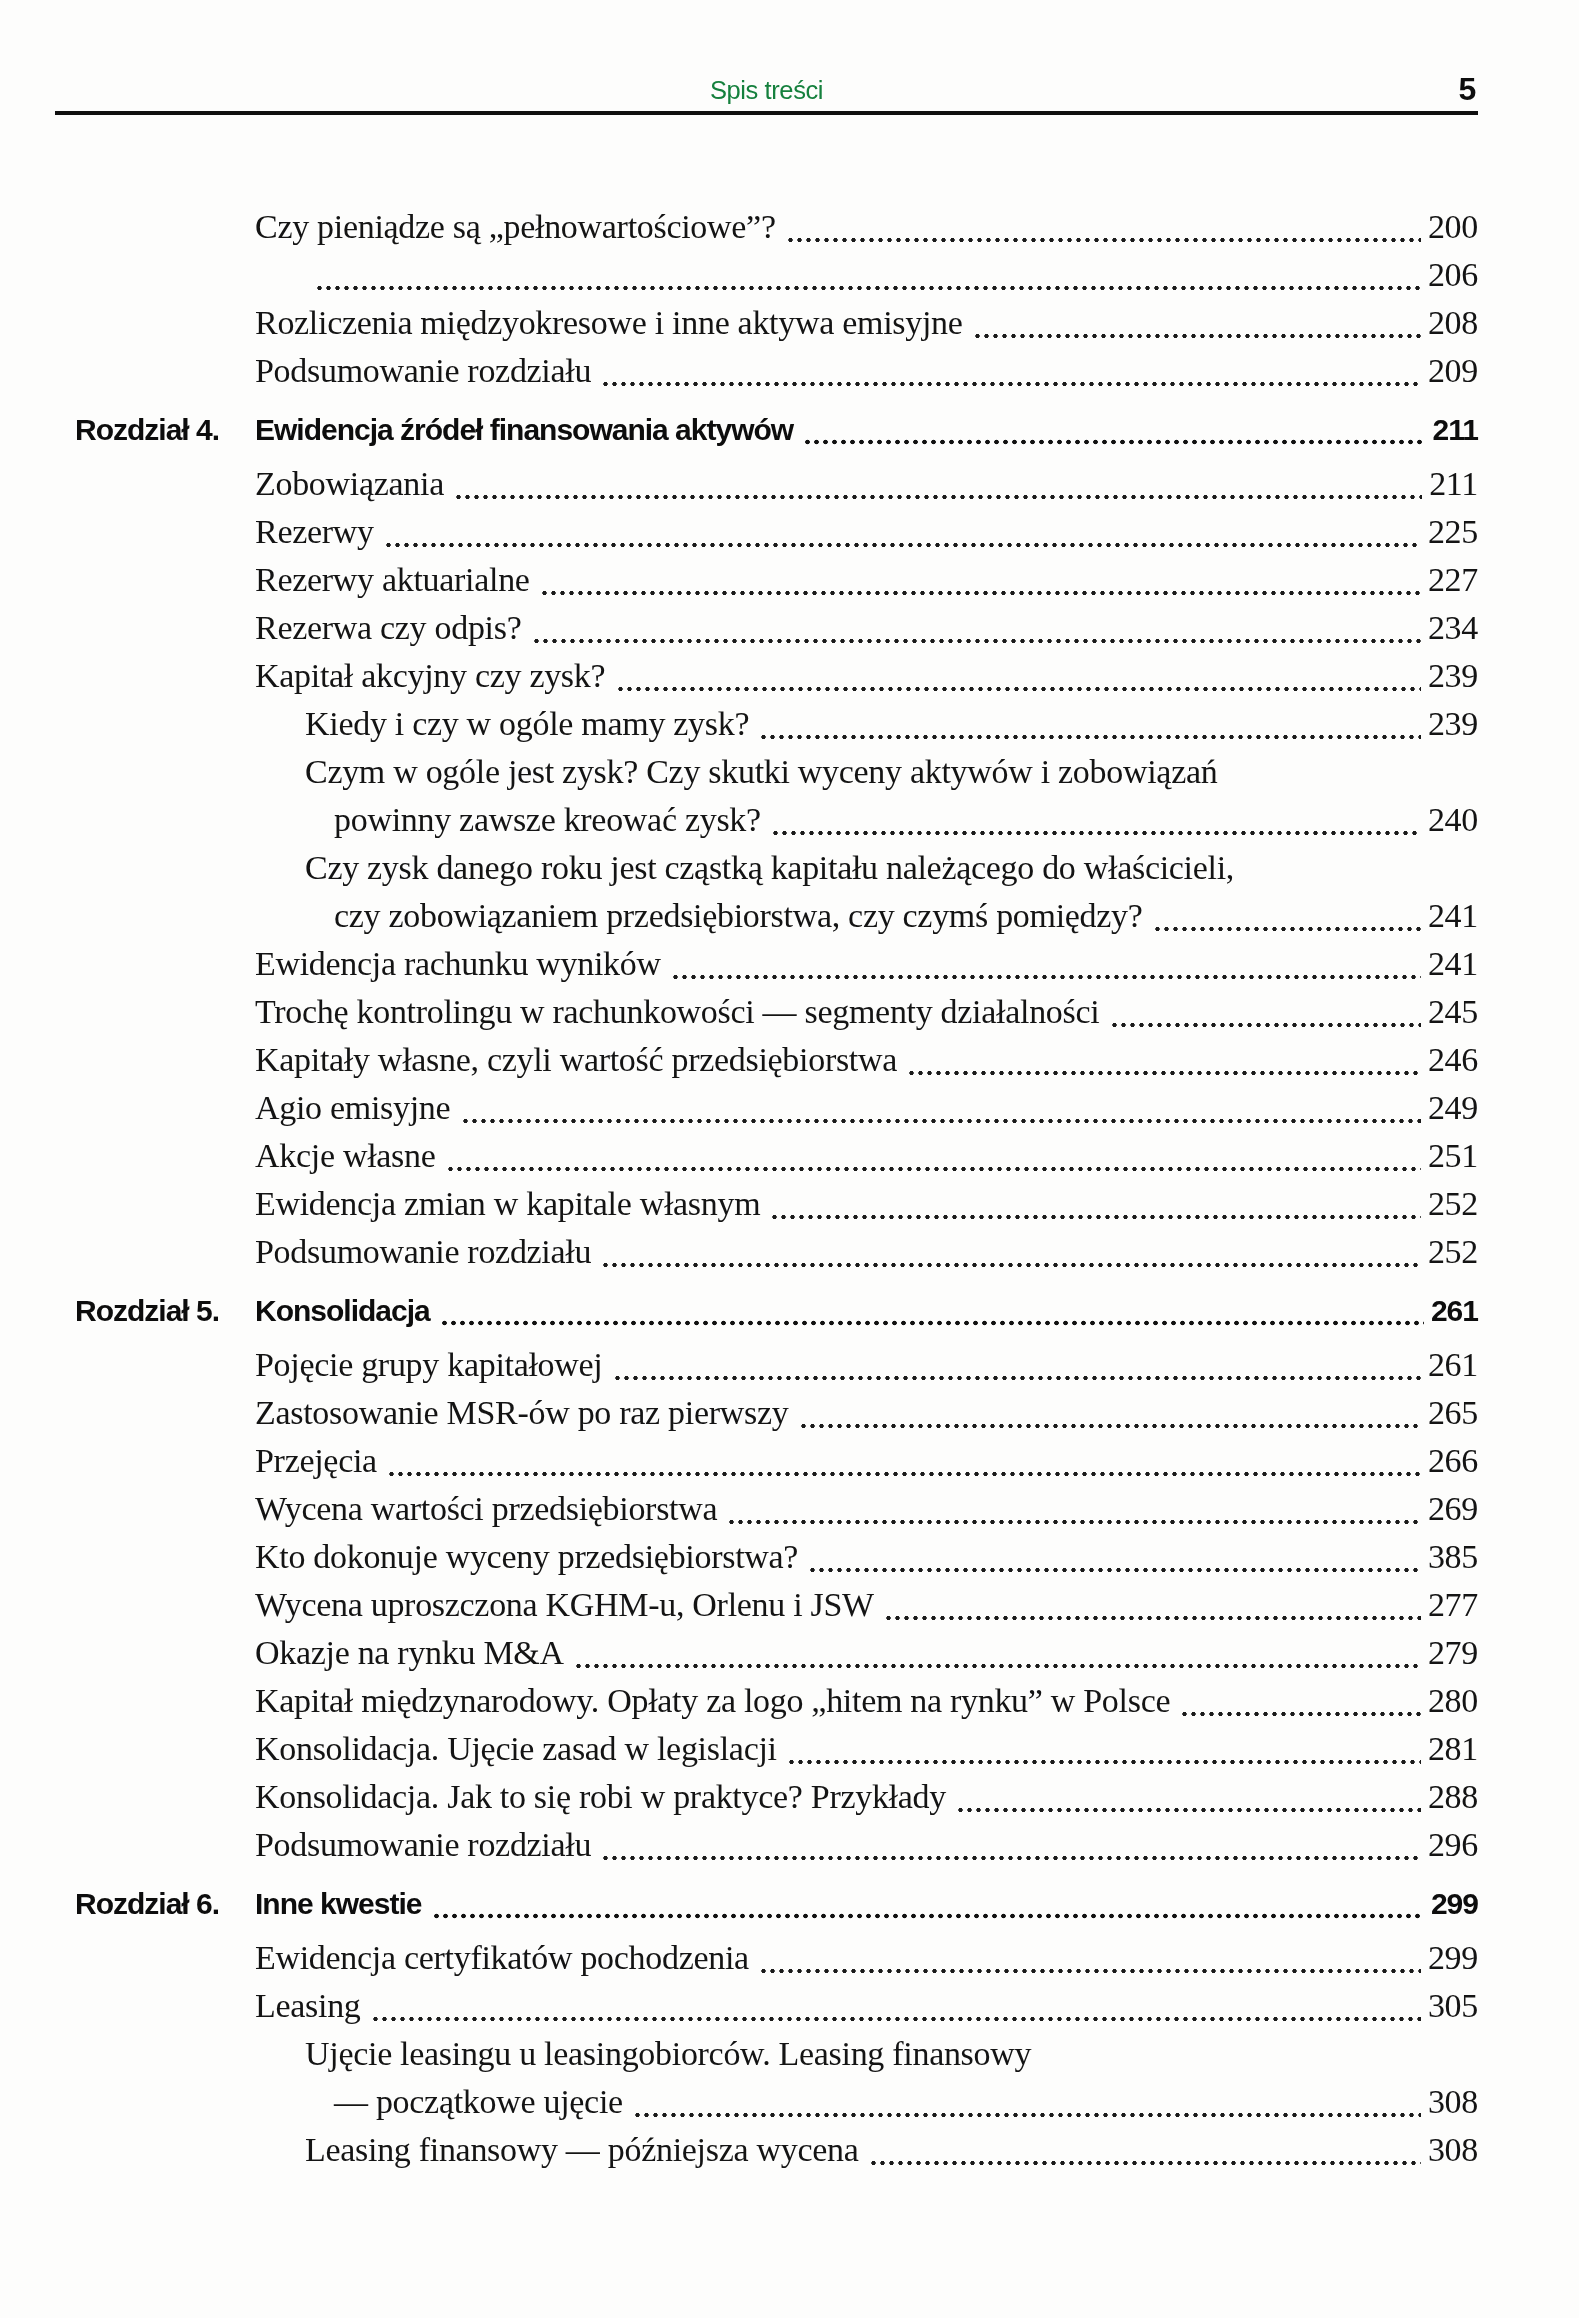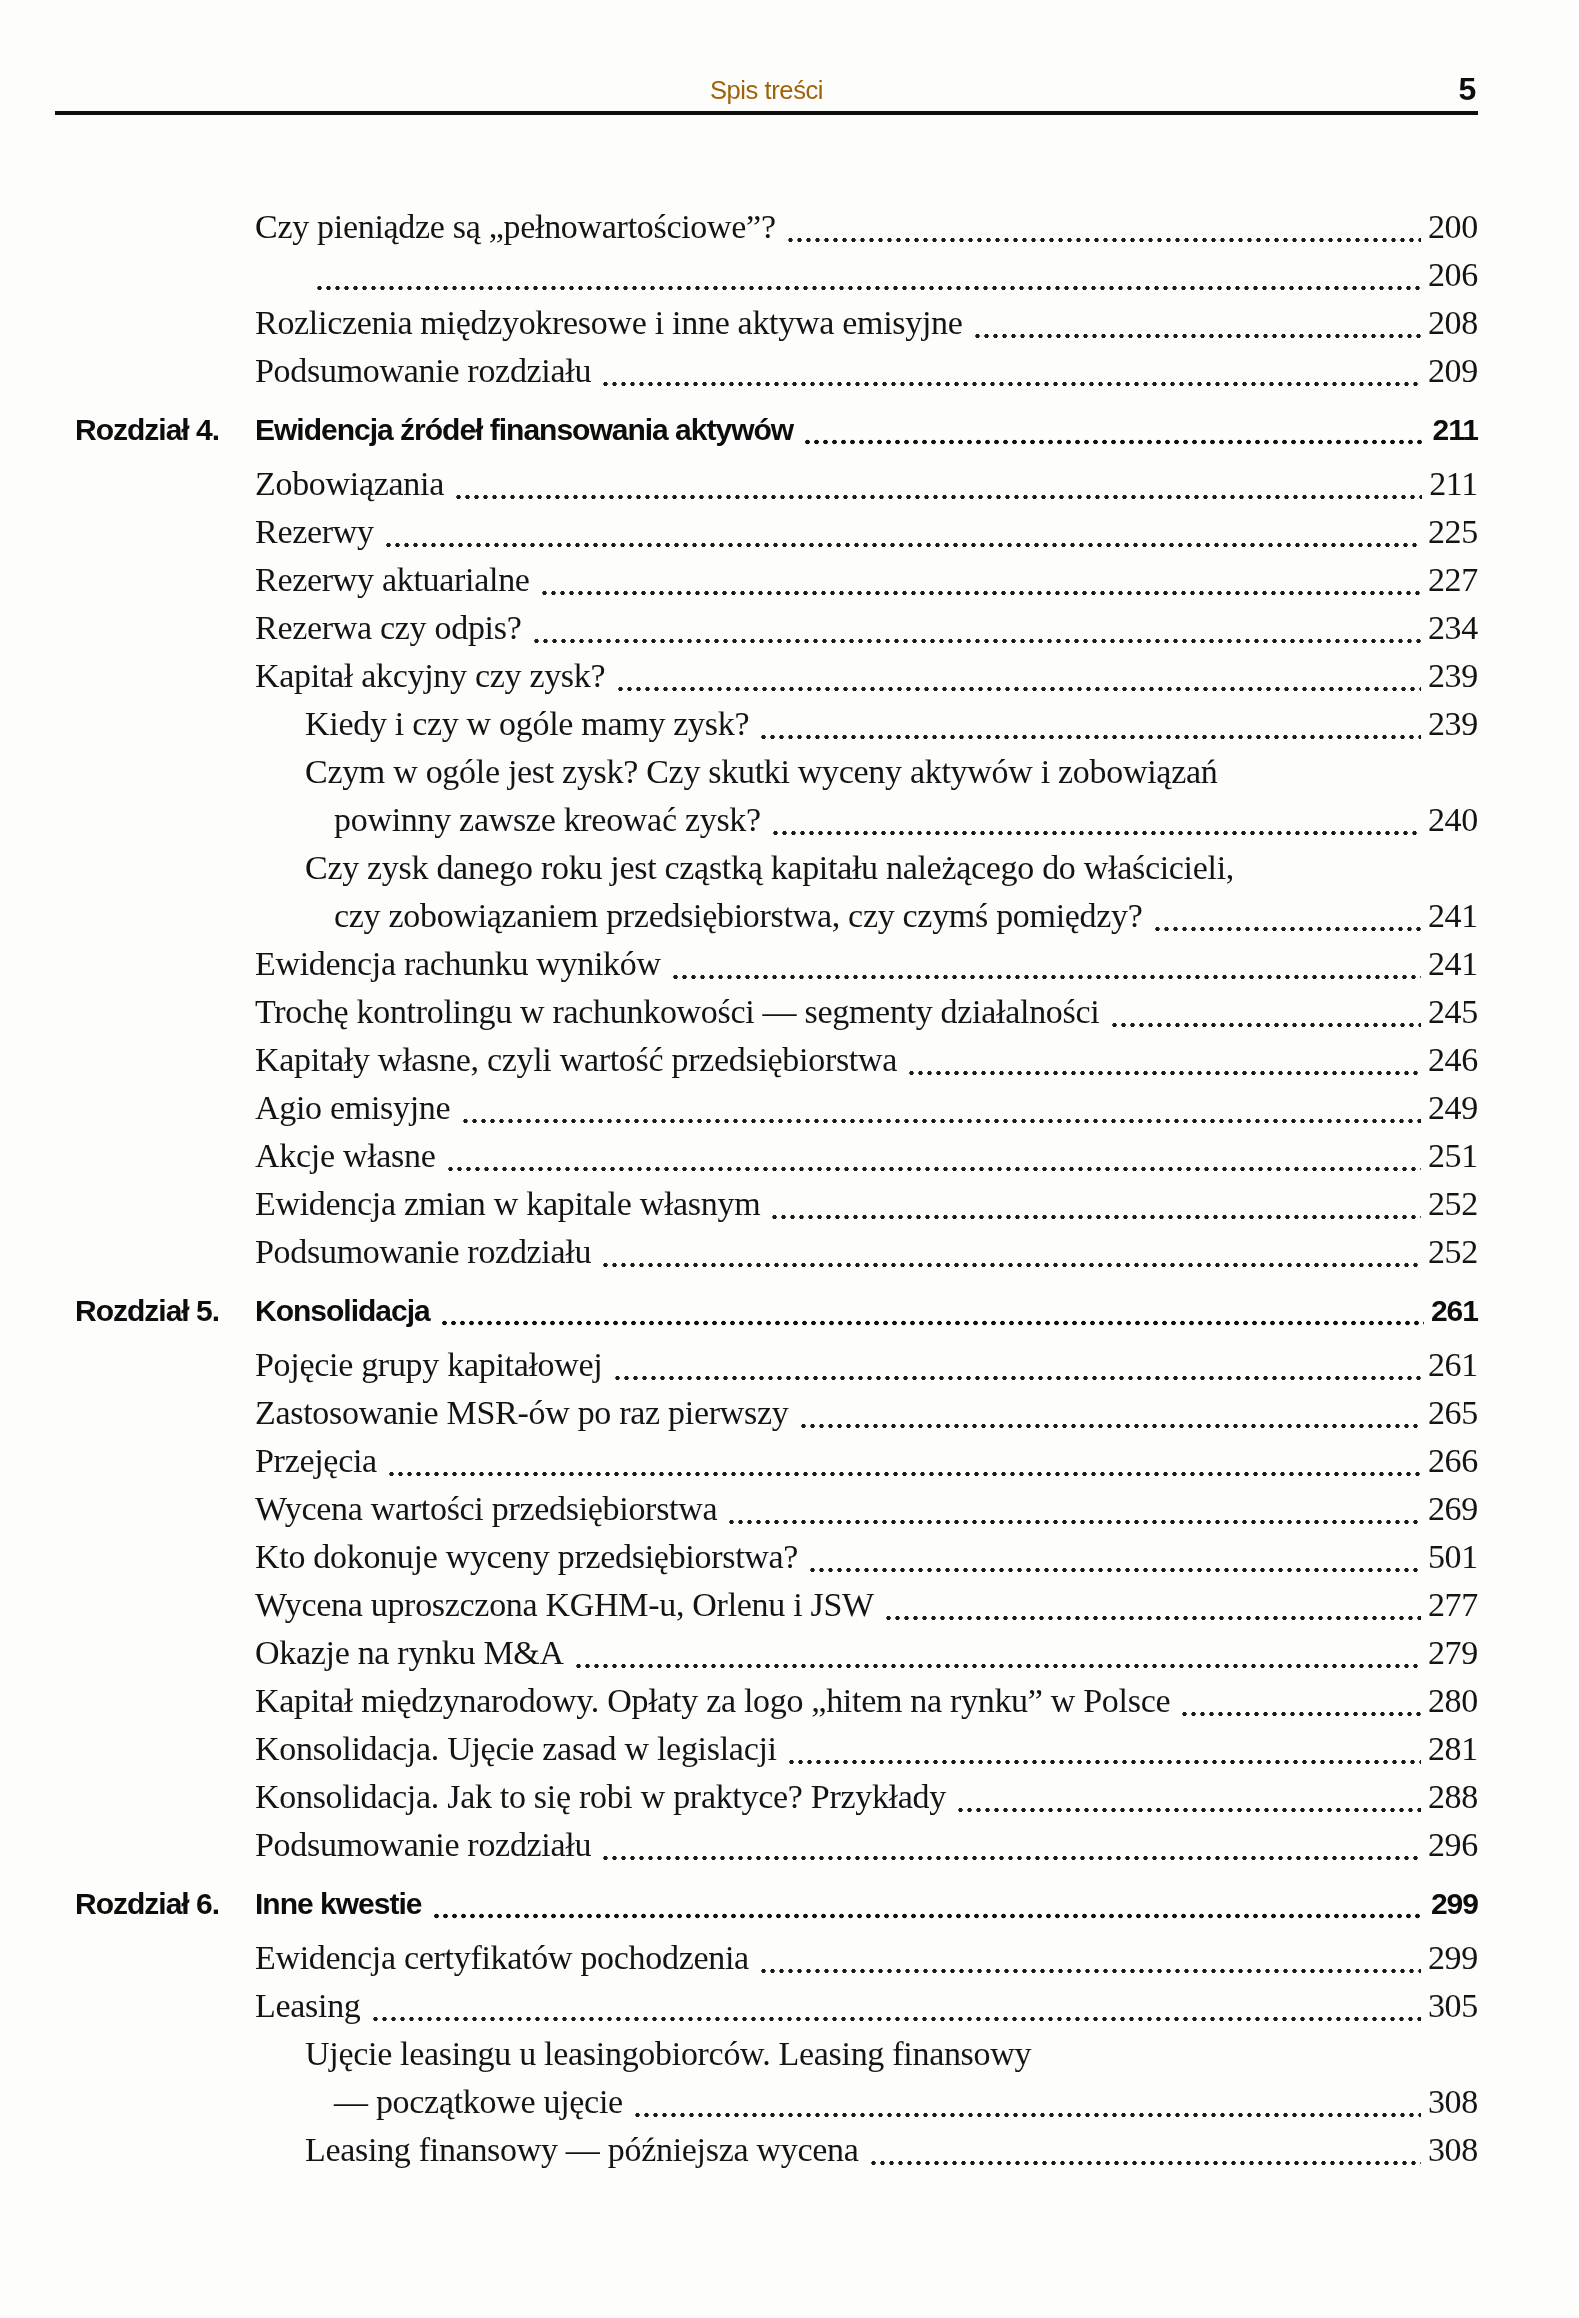--- a/index.html
+++ b/index.html
@@ -15,21 +15,21 @@
   
   .runhead {
     position: absolute; left: 55px; top: 70px; width: 1423px; height: 36px;
   }
   .runhead-title {
     position: absolute; left: 0; right: 0; bottom: 0;
     text-align: center;
     font-family: "Liberation Sans", sans-serif;
     font-size: 25.5px; line-height: 31px;
     letter-spacing: -0.4px;
-    color: #a16207;
+    color: #15803d;
   }
   .runhead-pagenum {
     position: absolute; right: 1.7px; bottom: 0;
     font-family: "Liberation Sans", sans-serif;
     font-weight: bold;
     font-size: 32px; line-height: 34px;
     color: #0e0e0e;
   }
   .runhead-rule {
     position: absolute; left: 55px; top: 111px;
@@ -221,21 +221,21 @@
       <span class="page">266</span>
     </div>
     <div class="row entry lvl1">
       <span class="title">Wycena wartości przedsiębiorstwa</span>
       <div class="leader"></div>
       <span class="page">269</span>
     </div>
     <div class="row entry lvl1">
       <span class="title">Kto dokonuje wyceny przedsiębiorstwa?</span>
       <div class="leader"></div>
-      <span class="page">501</span>
+      <span class="page">385</span>
     </div>
     <div class="row entry lvl1">
       <span class="title">Wycena uproszczona KGHM-u, Orlenu i JSW</span>
       <div class="leader"></div>
       <span class="page">277</span>
     </div>
     <div class="row entry lvl1">
       <span class="title">Okazje na rynku M&amp;A</span>
       <div class="leader"></div>
       <span class="page">279</span>

